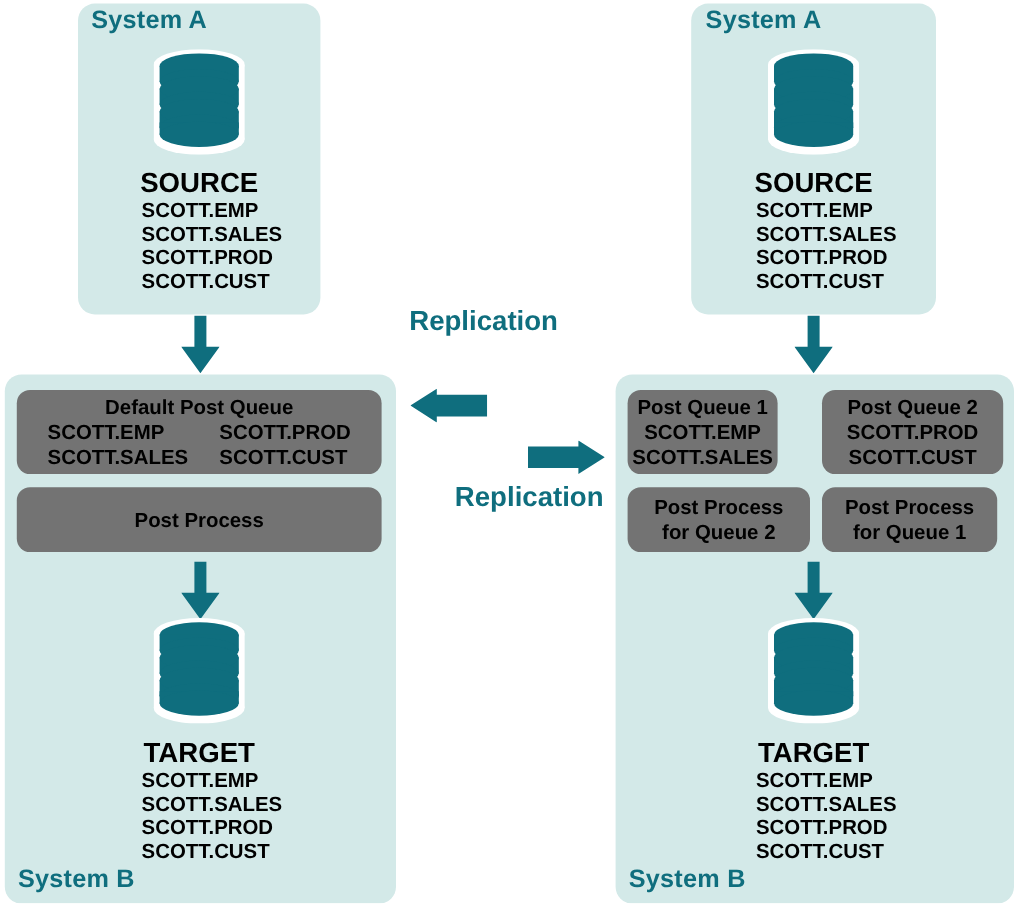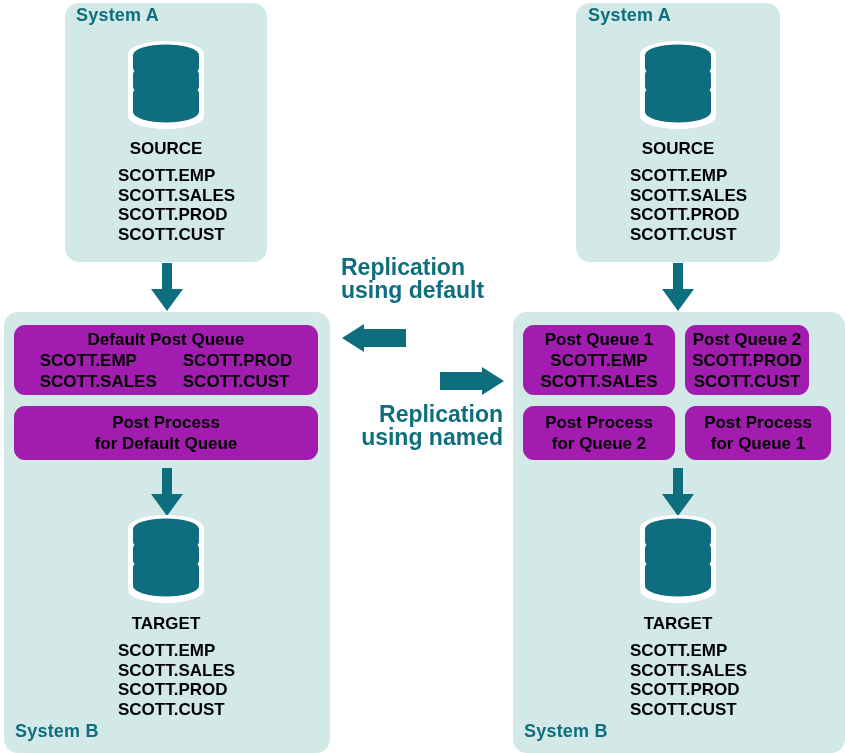--- a/index.html
+++ b/index.html
@@ -21,56 +21,56 @@
 
   
   .panel {
     position: absolute;
     background: #d3e9e8;
     border-radius: 14px;
   }
   .panel-label {
     position: absolute;
     color: #0f6e7e;
-    font-size: 18px;
+    font-size: 21px;
     font-weight: bold;
     letter-spacing: 0.2px;
     white-space: nowrap;
   }
 
   
   .db {
     position: absolute;
     width: 76px;
     height: 88px;
   }
   .db svg { display: block; }
 
   
   .db-title {
     position: absolute;
     color: #000000;
-    font-size: 17px;
+    font-size: 23px;
     font-weight: bold;
     text-align: center;
     white-space: nowrap;
   }
   .table-list {
     position: absolute;
     color: #000000;
     font-size: 17px;
     font-weight: bold;
     line-height: 19.5px;
     white-space: nowrap;
   }
 
   
   .wbox {
     position: absolute;
-    background: #a21caf;
+    background: #737373;
     border-radius: 11px;
     text-align: center;
     color: #000000;
     font-weight: bold;
     font-size: 17px;
     display: flex;
     flex-direction: column;
     align-items: center;
     justify-content: center;
   }
@@ -156,21 +156,20 @@
       </div>
       <div class="col">
         <div>SCOTT.PROD</div>
         <div>SCOTT.CUST</div>
       </div>
     </div>
   </div>
 
   <div class="wbox" style="left:14px; top:406px; width:304px; height:54px;">
     <div class="ln">Post Process</div>
-    <div class="ln">for Default Queue</div>
   </div>
 
   <div class="arrow" style="left:151px; top:468px;">
     <svg width="32" height="48" viewBox="0 0 32 48">
       <polygon points="11,0 21,0 21,26 32,26 16,48 0,26 11,26" fill="#0f6e7e"></polygon>
     </svg>
   </div>
 
   <div class="db" style="left:128px; top:515px;">
     <svg width="76" height="88" viewBox="0 0 76 88">
@@ -201,38 +200,36 @@
     <div>SCOTT.EMP</div>
     <div>SCOTT.SALES</div>
     <div>SCOTT.PROD</div>
     <div>SCOTT.CUST</div>
   </div>
 
   <div class="panel-label" style="left:15px; top:721px;">System B</div>
 
   <div class="caption" style="left:341px; top:256px;">
     <div>Replication</div>
-    <div>using default</div>
   </div>
 
   <div class="arrow" style="left:342px; top:324px;">
     <svg width="64" height="28" viewBox="0 0 64 28">
       <polygon points="0,14 22,0 22,5 64,5 64,23 22,23 22,28" fill="#0f6e7e"></polygon>
     </svg>
   </div>
 
   <div class="arrow" style="left:440px; top:367px;">
     <svg width="64" height="28" viewBox="0 0 64 28">
       <polygon points="64,14 42,0 42,5 0,5 0,23 42,23 42,28" fill="#0f6e7e"></polygon>
     </svg>
   </div>
 
   <div class="caption right-align" style="left:343px; top:403px; width:160px;">
     <div>Replication</div>
-    <div>using named</div>
   </div>
 
   <div class="panel" style="left:576px; top:3px; width:204px; height:259px;"></div>
 
   <div class="panel-label" style="left:588px; top:5px;">System A</div>
 
   <div class="db" style="left:640px; top:41px;">
     <svg width="76" height="88" viewBox="0 0 76 88">
       <g fill="#ffffff">
         <ellipse cx="38" cy="13" rx="38" ry="13"></ellipse>
@@ -265,27 +262,27 @@
   </div>
 
   <div class="arrow" style="left:662px; top:263px;">
     <svg width="32" height="48" viewBox="0 0 32 48">
       <polygon points="11,0 21,0 21,26 32,26 16,48 0,26 11,26" fill="#0f6e7e"></polygon>
     </svg>
   </div>
 
   <div class="panel" style="left:513px; top:312px; width:332px; height:441px;"></div>
 
-  <div class="wbox" style="left:523px; top:325px; width:152px; height:70px;">
+  <div class="wbox" style="left:523px; top:325px; width:125px; height:70px;">
     <div class="hdr">Post Queue 1</div>
     <div class="ln">SCOTT.EMP</div>
     <div class="ln">SCOTT.SALES</div>
   </div>
 
-  <div class="wbox" style="left:685px; top:325px; width:124px; height:70px;">
+  <div class="wbox" style="left:685px; top:325px; width:151px; height:70px;">
     <div class="hdr">Post Queue 2</div>
     <div class="ln">SCOTT.PROD</div>
     <div class="ln">SCOTT.CUST</div>
   </div>
 
   <div class="wbox" style="left:523px; top:406px; width:152px; height:54px;">
     <div class="ln">Post Process</div>
     <div class="ln">for Queue 2</div>
   </div>
 

